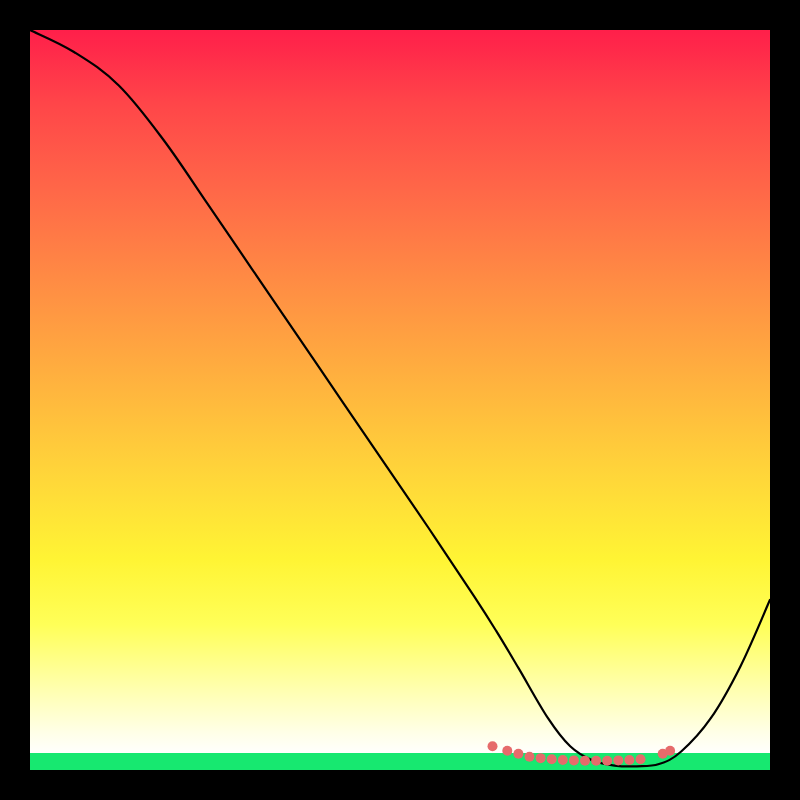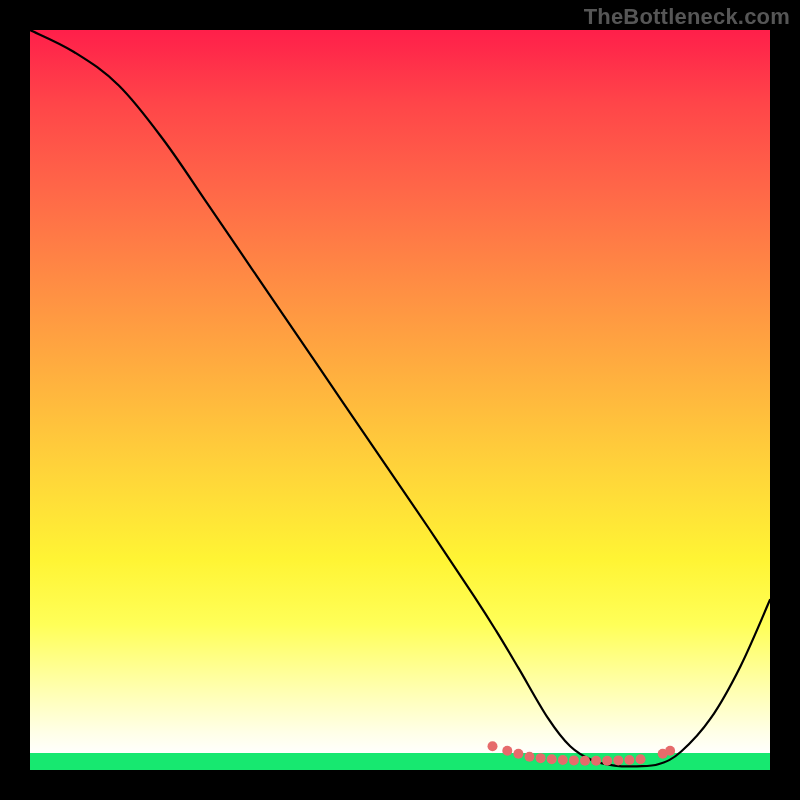--- a/index.html
+++ b/index.html
@@ -58,21 +58,20 @@
     position: absolute;
     left: 0; top: 0;
     width: 100%; height: 100%;
     z-index: 5;
   }
 </style>
 </head>
 <body>
 
 <div class="outer">
-  <div class="watermark">TheBottleneck.com</div>
   <div class="plot">
     <div class="gradient-bg"></div>
     <div class="green-band" style="background: rgb(23, 232, 112);"></div>
     <svg class="curve" viewBox="0 0 740 740" preserveAspectRatio="none">
       <path id="curve-path" fill="none" stroke-width="2.2" stroke-linecap="round" stroke-linejoin="round" d="M 0.00 0.00 C 7.99 4.00, 28.42 12.21, 44.40 22.20 C 60.38 32.19, 72.82 39.78, 88.80 55.50 C 104.78 71.22, 117.22 88.21, 133.20 109.52 C 149.18 130.83, 161.62 150.59, 177.60 173.90 C 193.58 197.21, 206.02 215.58, 222.00 239.02 C 237.98 262.46, 250.42 280.70, 266.40 304.14 C 282.38 327.58, 294.82 345.82, 310.80 369.26 C 326.78 392.70, 339.22 410.94, 355.20 434.38 C 371.18 457.82, 383.62 475.79, 399.60 499.50 C 415.58 523.21, 432.01 547.85, 444.00 566.10 C 455.99 584.35, 458.21 587.96, 466.20 600.88 C 474.19 613.80, 479.08 622.16, 488.40 637.88 C 497.72 653.60, 508.68 674.08, 518.00 688.20 C 527.32 702.32, 532.21 708.73, 540.20 716.32 C 548.19 723.91, 554.41 726.92, 562.40 730.38 C 570.39 733.84, 576.61 734.49, 584.60 735.56 C 592.59 736.63, 598.81 736.57, 606.80 736.30 C 614.79 736.03, 621.01 736.74, 629.00 734.08 C 636.99 731.42, 641.88 729.76, 651.20 721.50 C 660.52 713.24, 670.14 703.52, 680.80 688.20 C 691.46 672.88, 699.74 657.71, 710.40 636.40 C 721.06 615.09, 734.67 581.79, 740.00 569.80" stroke="#000000"></path>
       <g id="dots-group">
           <circle cx="462.50" cy="716.32" r="5" fill="#e66b6b"></circle>
           <circle cx="477.30" cy="720.76" r="5" fill="#e66b6b"></circle>
           <circle cx="488.40" cy="723.72" r="5" fill="#e66b6b"></circle>
           <circle cx="499.50" cy="726.68" r="5" fill="#e66b6b"></circle>

